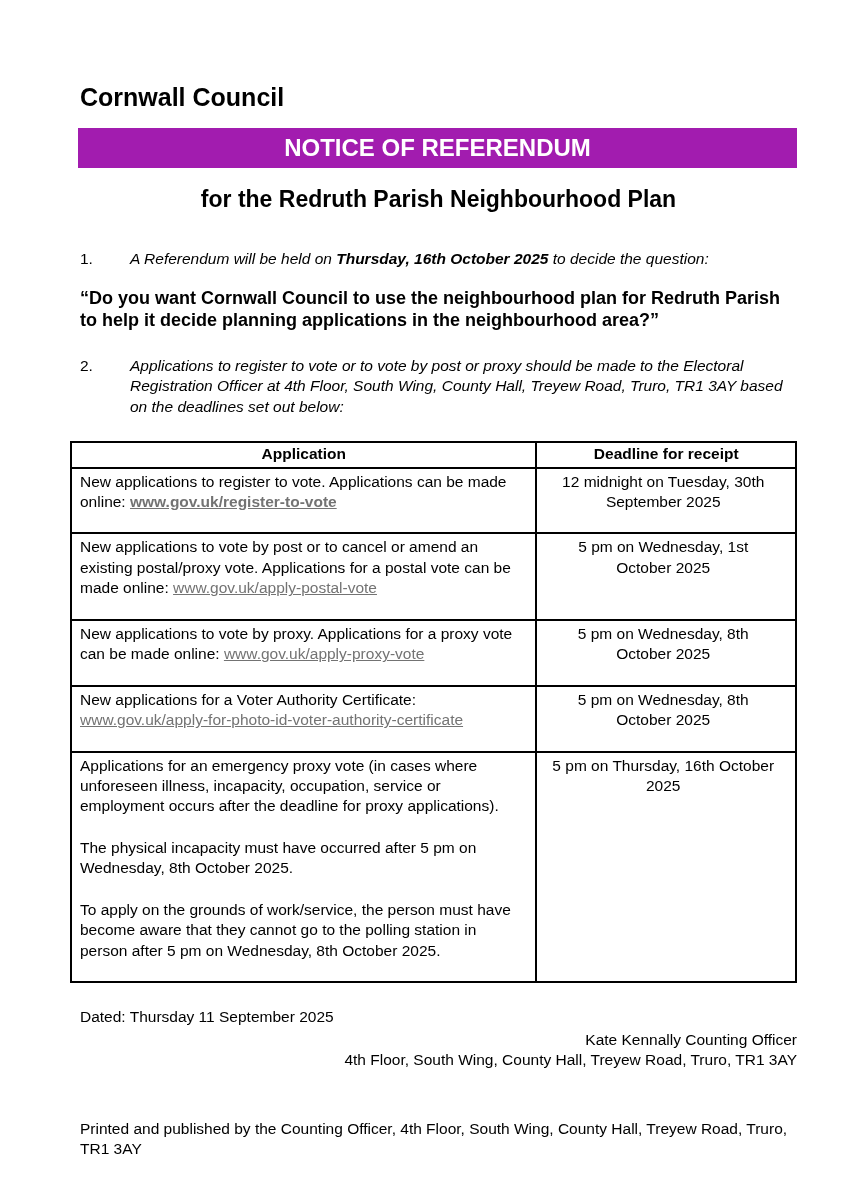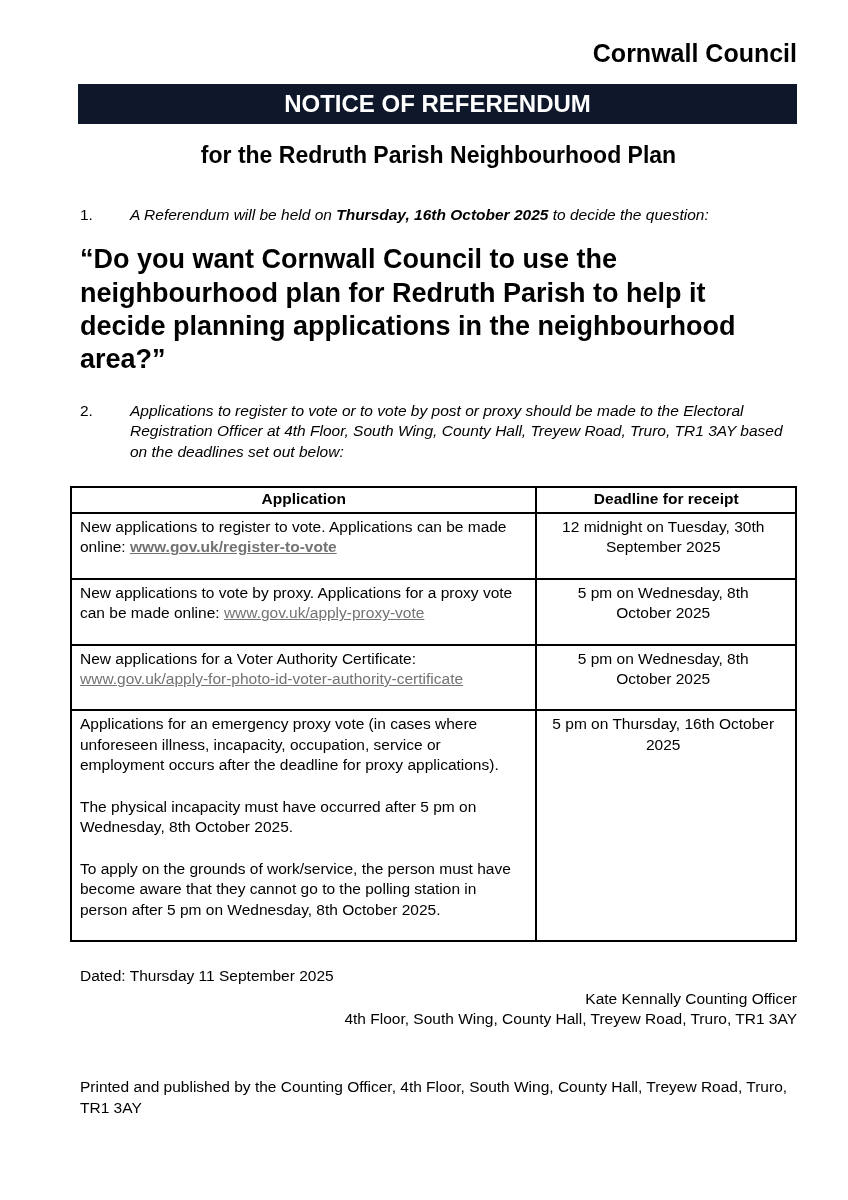--- a/index.html
+++ b/index.html
@@ -7,40 +7,40 @@
   body {
     width: 848px; height: 1200px; overflow: hidden;
     font-family: "Liberation Sans", sans-serif;
     color: #000000;
     font-size: 15.5px;
     line-height: 1.32;
   }
   .page { padding: 40px 51px 0 70px; width: 848px; }
 
   .doc-title {
-    text-align: right; font-weight: bold; font-size: 25px; line-height: 1.1;
-    margin-bottom: 16px; margin-left: 10px;
+    text-align: left; font-weight: bold; font-size: 25px; line-height: 1.1;
+    margin-bottom: 16px; margin-left: 10px; margin-top: 44px;
   }
   .banner {
-    background: #0f172a; color: #ffffff;
+    background: #a21caf; color: #ffffff;
     text-align: center; font-weight: bold; font-size: 24px;
     padding: 4px 0 5px 0;
     margin: 0 0 14px 8px;
   }
   .doc-subtitle {
     text-align: center; font-weight: bold; font-size: 23px; line-height: 1.15;
     margin: 18px 0 0 10px;
   }
 
   .para { display: flex; margin: 36px 0 0 10px; }
   .pnum { width: 50px; flex-shrink: 0; }
   .ptext { flex: 1; font-style: italic; }
 
   .question {
-    font-weight: bold; font-size: 27px; line-height: 1.24;
+    font-weight: bold; font-size: 18px; line-height: 1.24;
     margin: 18px 0 0 10px;
   }
 
   .para2 { margin-top: 24px; }
 
   table.deadlines {
     border-collapse: collapse; width: 100%;
     margin-top: 24px;
     table-layout: fixed;
   }
@@ -94,20 +94,24 @@
         <th class="col-app">Application</th>
         <th class="col-deadline">Deadline for receipt</th>
       </tr>
     </thead>
     <tbody>
       <tr>
         <td class="app-cell"><span>New applications to register to vote. Applications can be made online: </span><a class="doclink bold" href="#">www.gov.uk/register-to-vote</a></td>
         <td class="deadline-cell">12 midnight on Tuesday, 30th September 2025</td>
       </tr>
       <tr>
+        <td class="app-cell"><span>New applications to vote by post or to cancel or amend an existing postal/proxy vote. Applications for a postal vote can be made online: </span><a class="doclink" href="#">www.gov.uk/apply-postal-vote</a></td>
+        <td class="deadline-cell">5 pm on Wednesday, 1st October 2025</td>
+      </tr>
+      <tr>
         <td class="app-cell"><span>New applications to vote by proxy. Applications for a proxy vote can be made online: </span><a class="doclink" href="#">www.gov.uk/apply-proxy-vote</a></td>
         <td class="deadline-cell">5 pm on Wednesday, 8th October 2025</td>
       </tr>
       <tr>
         <td class="app-cell"><span>New applications for a Voter Authority Certificate: </span><a class="doclink" href="#">www.gov.uk/apply-for-photo-id-voter-authority-certificate</a></td>
         <td class="deadline-cell">5 pm on Wednesday, 8th October 2025</td>
       </tr>
       <tr>
         <td class="app-cell">
           <p>Applications for an emergency proxy vote (in cases where unforeseen illness, incapacity, occupation, service or employment occurs after the deadline for proxy applications).</p>

